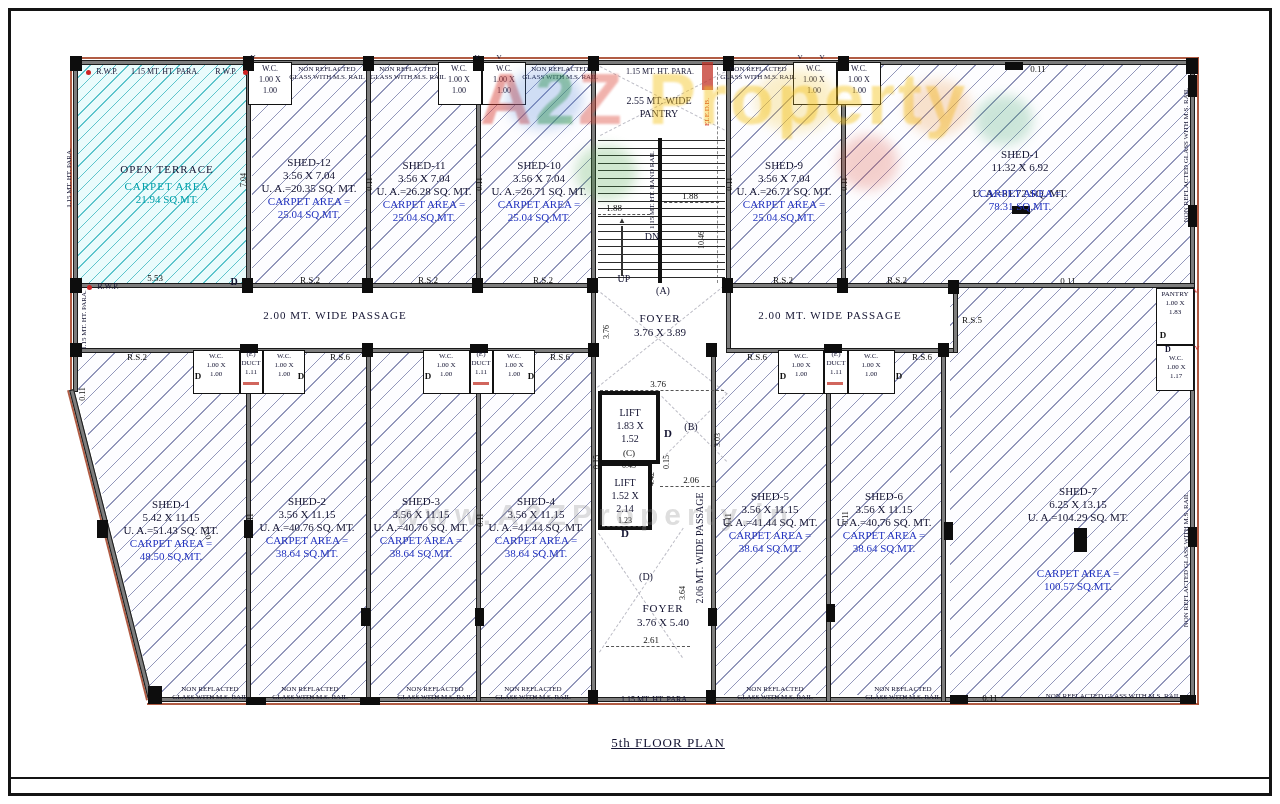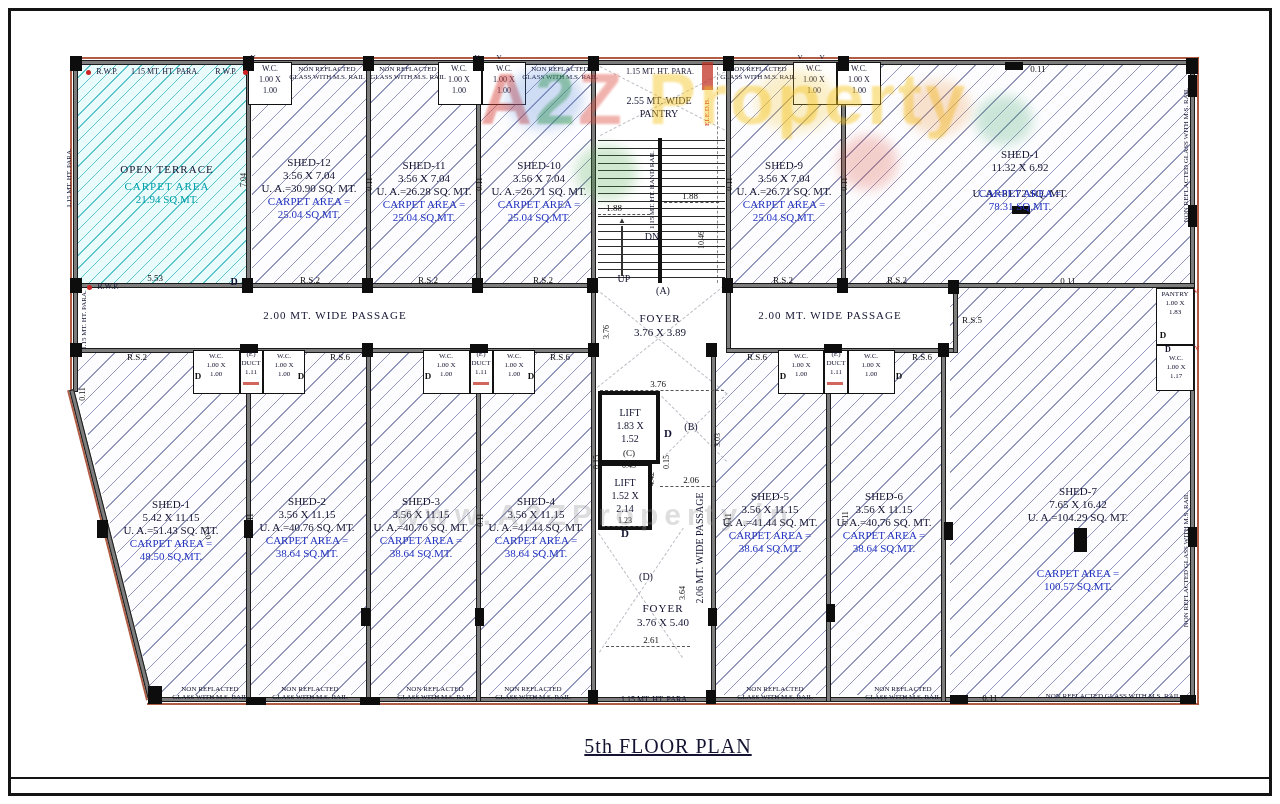--- a/index.html
+++ b/index.html
@@ -28,21 +28,21 @@
 
   
   .t{position:absolute;white-space:nowrap;text-align:center;transform:translateX(-50%);
      font-size:11px;line-height:1.05;z-index:5}
   .r{position:absolute;white-space:nowrap;transform:translate(-50%,-50%) rotate(-90deg);
      font-size:8px;z-index:5}
   .blue{color:#2334c0}.cy{color:#00a0aa}.red{color:#c22}
   .d9{font-size:9px;color:#111}.d8{font-size:8px;color:#111}
   .s8{font-size:8px}.s7{font-size:7px}.s10{font-size:10px}
   .b{font-weight:bold}
-  .title{font-size:20px;text-decoration:underline;letter-spacing:1px;z-index:6}
+  .title{font-size:13px;text-decoration:underline;letter-spacing:1px;z-index:6}
   .note{font-family:"Liberation Sans",sans-serif;font-size:11px;color:#222;z-index:6}
 
   
   .wm{position:absolute;left:480px;top:58px;font-family:"Liberation Sans",sans-serif;
       font-weight:bold;font-size:72px;letter-spacing:3px;opacity:.45;filter:blur(1px);
       z-index:6;pointer-events:none;white-space:nowrap}
   .wm2{position:absolute;left:595px;top:498px;transform:translateX(-50%);
        font-family:"Liberation Sans",sans-serif;font-size:30px;font-weight:bold;
        color:#8a8a8a;opacity:.28;letter-spacing:6px;z-index:6;pointer-events:none}
   .blob{position:absolute;border-radius:50%;z-index:6;opacity:.25;filter:blur(6px);pointer-events:none}
@@ -203,21 +203,21 @@
   <div class="t d9" style="left:155px;top:274px">5.53</div>
   <div class="t b s10" style="left:234px;top:277px">D</div>
   <div class="dot" style="left:87px;top:285px"></div>
   <div class="t s8" style="left:108px;top:283px">R.W.P.</div>
   <div class="r s7" style="left:69px;top:178px">1.15 MT. HT. PARA.</div>
   <div class="r s7" style="left:84px;top:320px">1.15 MT. HT. PARA.</div>
   <div class="r d8" style="left:82px;top:394px">0.11</div>
 
   <div class="t" style="left:309px;top:157px">SHED-12</div>
   <div class="t" style="left:309px;top:170px">3.56 X 7.04</div>
-  <div class="t" style="left:309px;top:183px">U. A.=30.90 SQ. MT.</div>
+  <div class="t" style="left:309px;top:183px">U. A.=20.35 SQ. MT.</div>
   <div class="t blue" style="left:309px;top:196px">CARPET AREA =</div>
   <div class="t blue" style="left:309px;top:209px">25.04 SQ.MT.</div>
   <div class="t" style="left:424px;top:160px">SHED-11</div>
   <div class="t" style="left:424px;top:173px">3.56 X 7.04</div>
   <div class="t" style="left:424px;top:186px">U. A.=26.28 SQ. MT.</div>
   <div class="t blue" style="left:424px;top:199px">CARPET AREA =</div>
   <div class="t blue" style="left:424px;top:212px">25.04 SQ.MT.</div>
   <div class="t" style="left:539px;top:160px">SHED-10</div>
   <div class="t" style="left:539px;top:173px">3.56 X 7.04</div>
   <div class="t" style="left:539px;top:186px">U. A.=26.71 SQ. MT.</div>
@@ -364,21 +364,21 @@
   <div class="t" style="left:770px;top:504px">3.56 X 11.15</div>
   <div class="t" style="left:770px;top:517px">U. A.=41.44 SQ. MT.</div>
   <div class="t blue" style="left:770px;top:530px">CARPET AREA =</div>
   <div class="t blue" style="left:770px;top:543px">38.64 SQ.MT.</div>
   <div class="t" style="left:884px;top:491px">SHED-6</div>
   <div class="t" style="left:884px;top:504px">3.56 X 11.15</div>
   <div class="t" style="left:884px;top:517px">U. A.=40.76 SQ. MT.</div>
   <div class="t blue" style="left:884px;top:530px">CARPET AREA =</div>
   <div class="t blue" style="left:884px;top:543px">38.64 SQ.MT.</div>
   <div class="t" style="left:1078px;top:486px">SHED-7</div>
-  <div class="t" style="left:1078px;top:499px">7.65 X 16.42</div>
+  <div class="t" style="left:1078px;top:499px">6.25 X 13.15</div>
   <div class="t" style="left:1078px;top:512px">U. A.=104.29 SQ. MT.</div>
   <div class="t blue" style="left:1078px;top:568px">CARPET AREA =</div>
   <div class="t blue" style="left:1078px;top:581px">100.57 SQ.MT.</div>
   <div class="r s7" style="left:1186px;top:560px">NON REFLACTED GLASS WITH M.S. RAIL</div>
 
   <div class="r d8" style="left:250px;top:520px">0.11</div>
   <div class="r d8" style="left:480px;top:520px">0.11</div>
   <div class="r d8" style="left:845px;top:518px">0.11</div>
   <div class="d8" style="position:absolute;left:200px;top:528px;transform:rotate(76deg);z-index:5">1.10</div>
 

